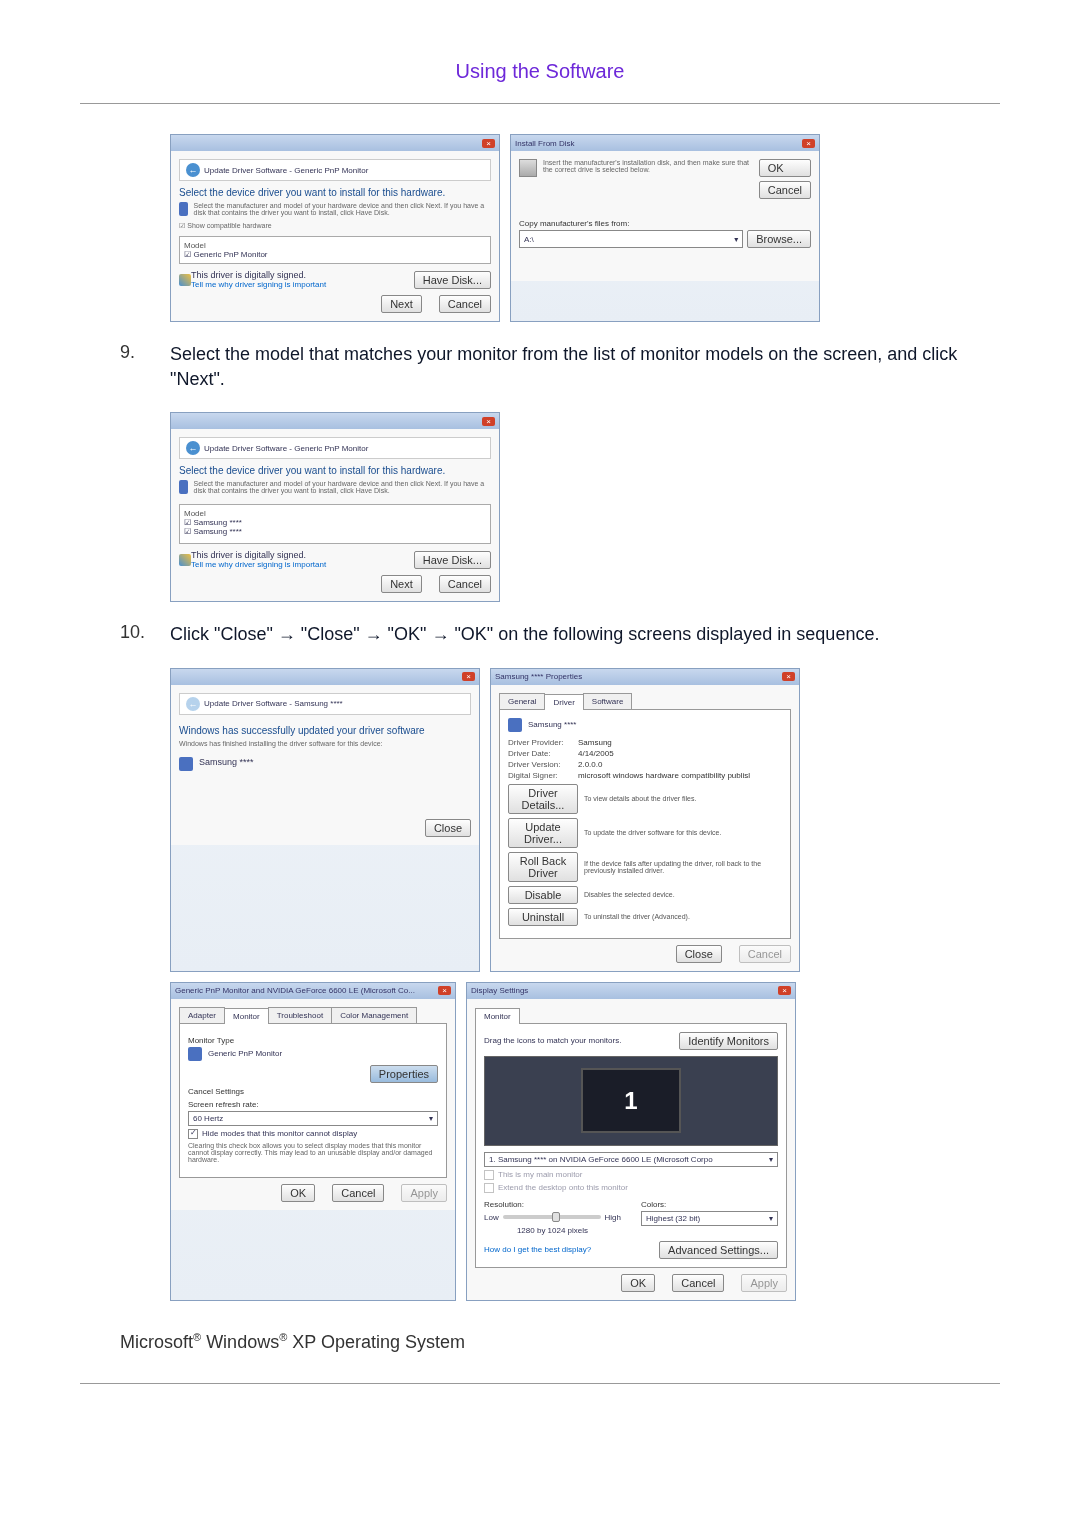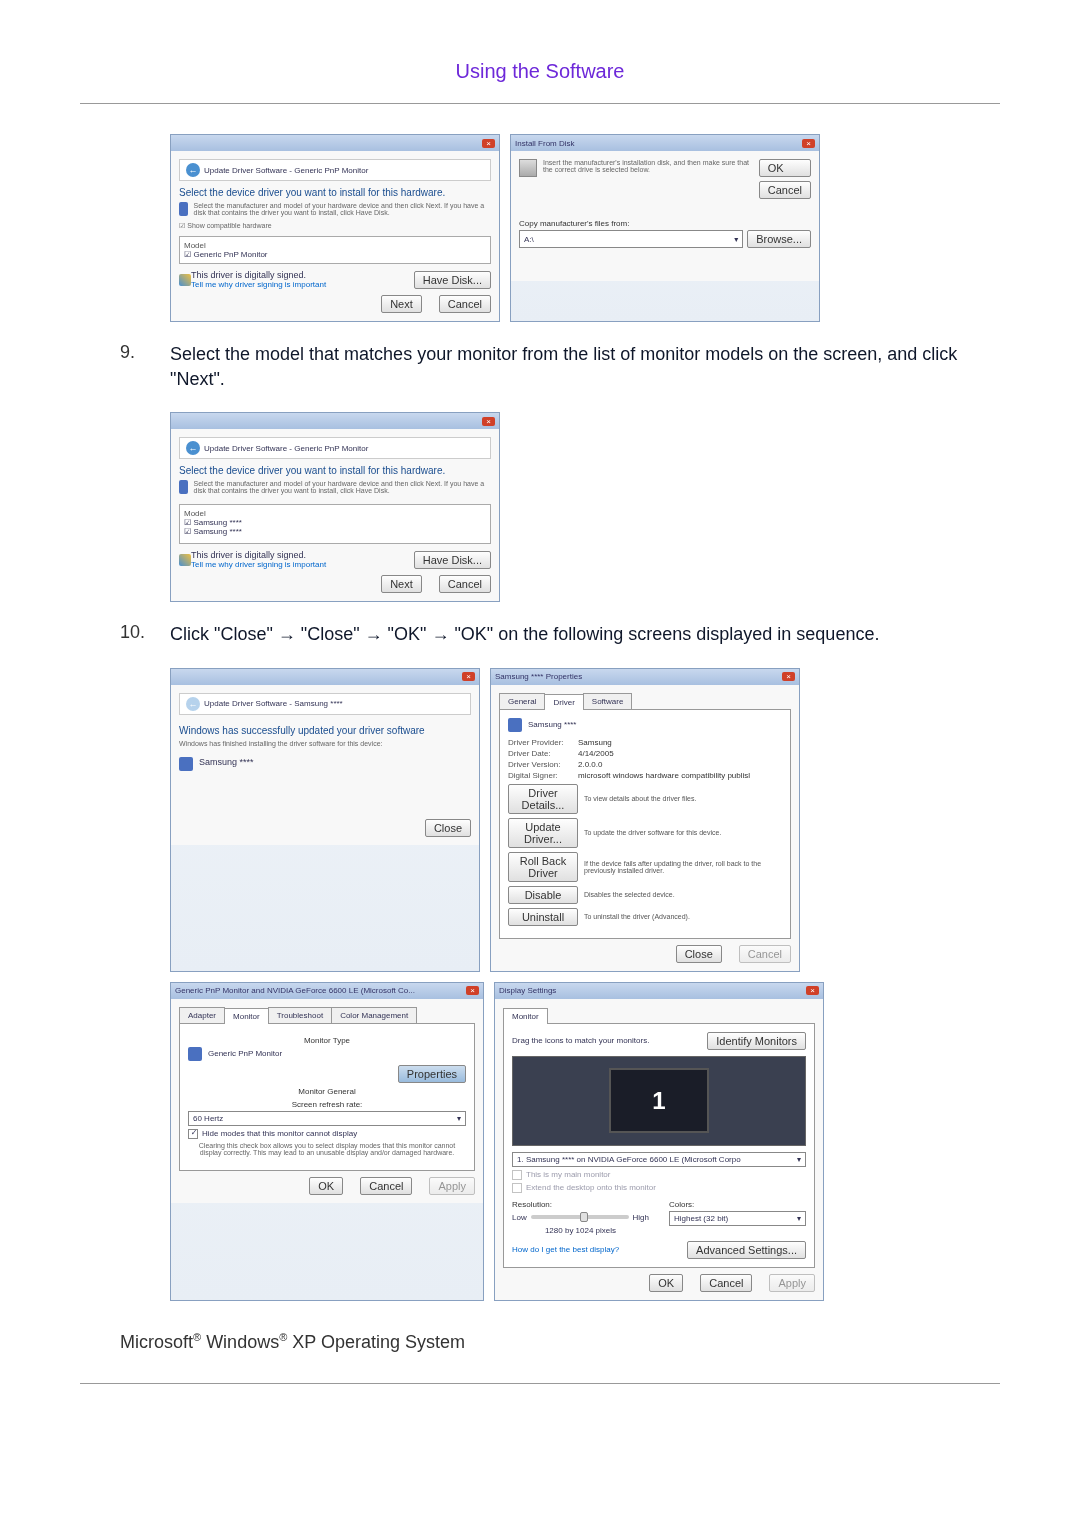--- a/index.html
+++ b/index.html
@@ -267,21 +267,21 @@
             <div class="btn-row">
                 <span class="btn">Close</span>
                 <span class="btn" style="opacity:.5">Cancel</span>
               </div>
           </div>
         </div>
       </div>
 
       <div class="screen-group">
 
-        <div class="win" style="width:314px;text-align:center;">
+        <div class="win" style="width:286px;">
           <div class="win-titlebar">
               <span>Generic PnP Monitor and NVIDIA GeForce 6600 LE (Microsoft Co...</span>
               <span class="spacer"></span>
               <span class="win-close">×</span>
             </div>
           <div class="win-body">
             <div class="tabs">
               <div class="tab">Adapter</div>
               <div class="tab active">Monitor</div>
               <div class="tab">Troubleshoot</div>
@@ -289,21 +289,21 @@
             </div>
             <div class="tab-content">
               <div class="section-label">Monitor Type</div>
               <div style="display:flex;gap:6px;align-items:center;">
                   <span class="icon-small"></span>
                   <span>Generic PnP Monitor</span>
                 </div>
               <div class="btn-row-mid">
                   <span class="btn" style="background:linear-gradient(#cde,#9bd);">Properties</span>
                 </div>
-              <div class="section-label">Monitor General</div>
+              <div class="section-label">Cancel Settings</div>
               <div class="section-label">Screen refresh rate:</div>
               <div class="dropdown">
                   <span>60 Hertz</span>
                 </div>
               <div class="checkbox-row">
                   <span class="checkbox checked"></span>
                   <span>Hide modes that this monitor cannot display</span>
                 </div>
               <div class="small-text">Clearing this check box allows you to select display modes that this monitor cannot display correctly. This may lead to an unusable display and/or damaged hardware.</div>
             </div>

